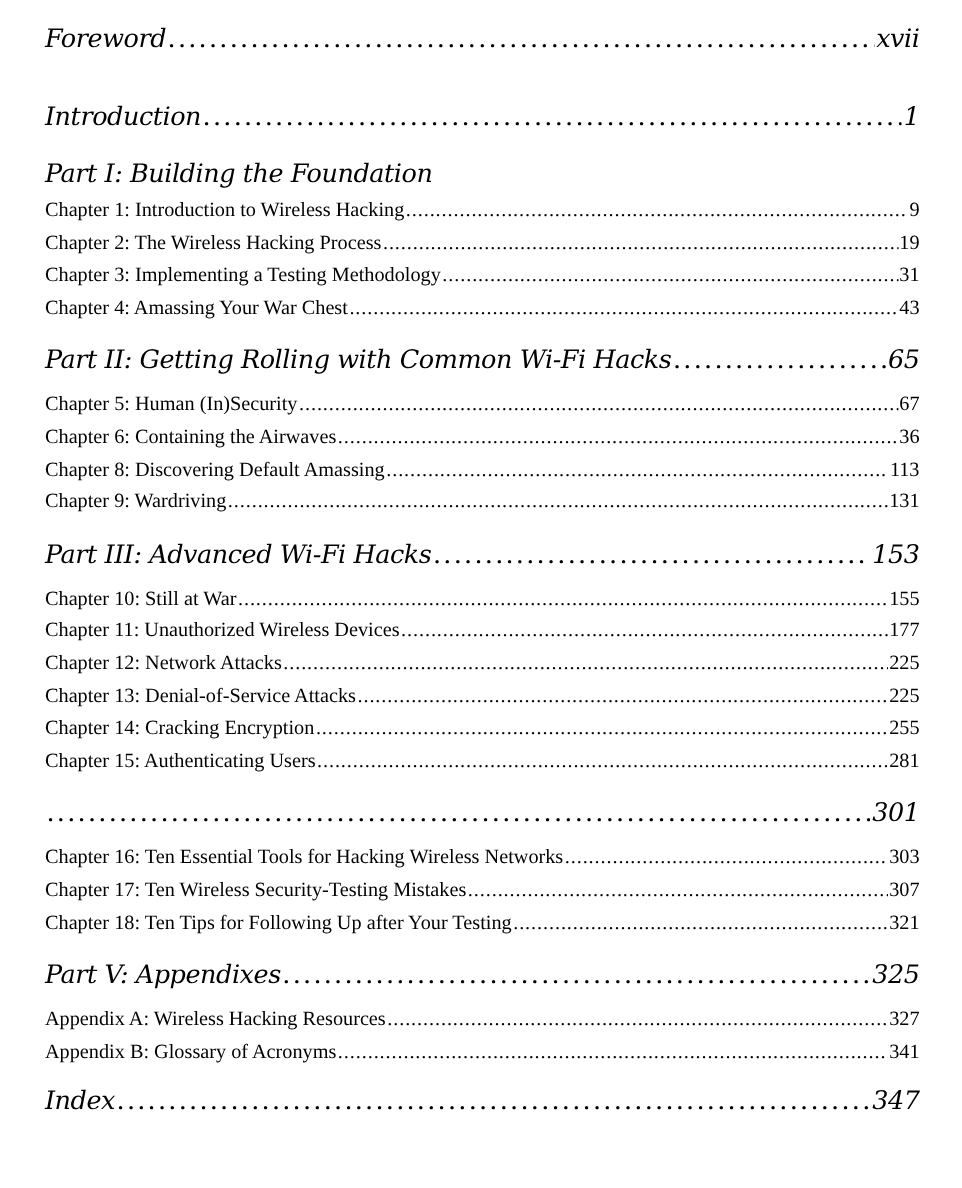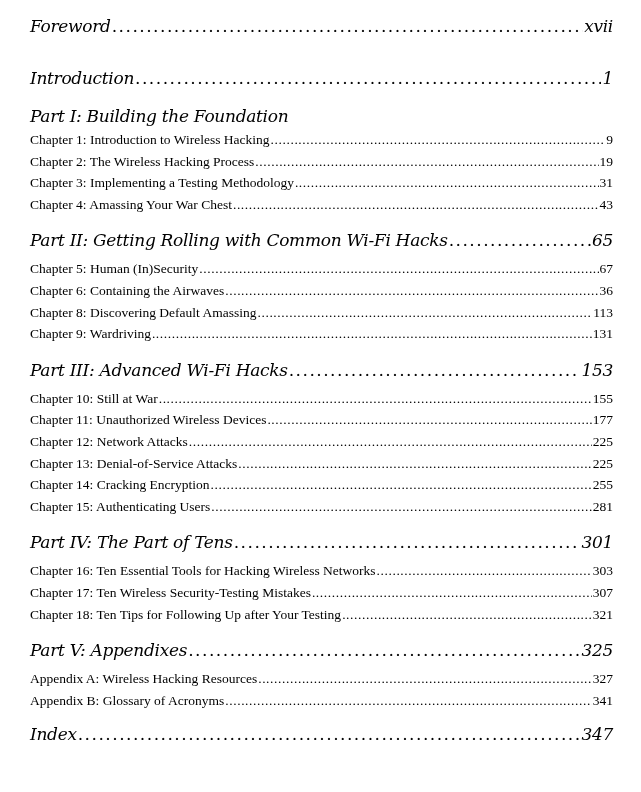--- a/index.html
+++ b/index.html
@@ -153,21 +153,20 @@
     <span class="dots"></span>
     <span class="pg">255</span>
   </div>
   <div class="row small">
     <span class="lbl">Chapter 15: Authenticating Users</span>
     <span class="dots"></span>
     <span class="pg">281</span>
   </div>
 
   <div class="row big mt-part">
-    <span class="lbl">Part IV: The Part of Tens</span>
     <span class="dots"></span>
     <span class="pg">301</span>
   </div>
 
   <div class="row small">
     <span class="lbl">Chapter 16: Ten Essential Tools for Hacking Wireless Networks</span>
     <span class="dots"></span>
     <span class="pg">303</span>
   </div>
   <div class="row small">

